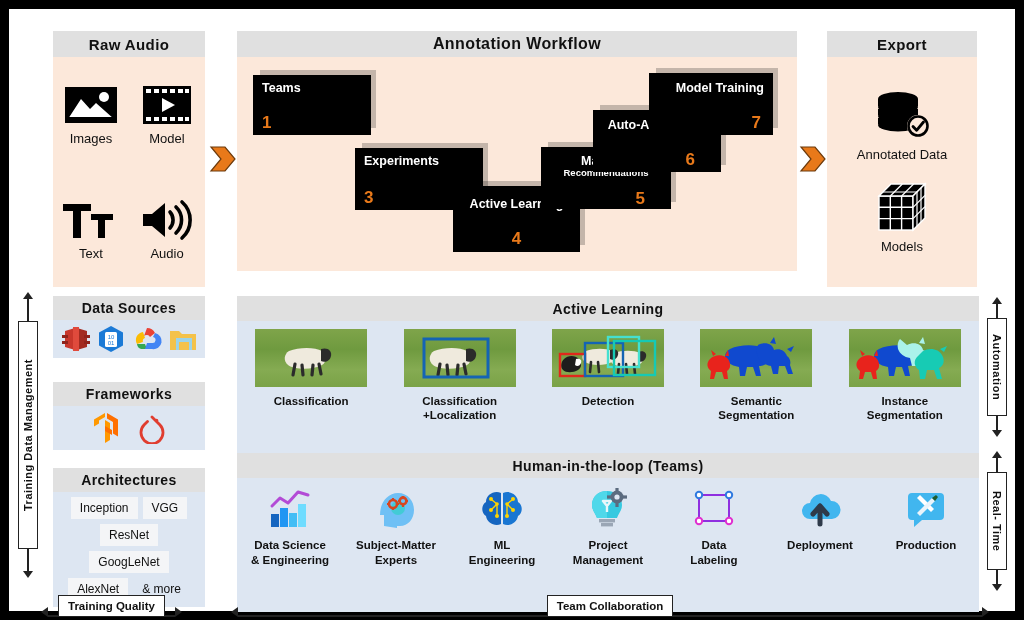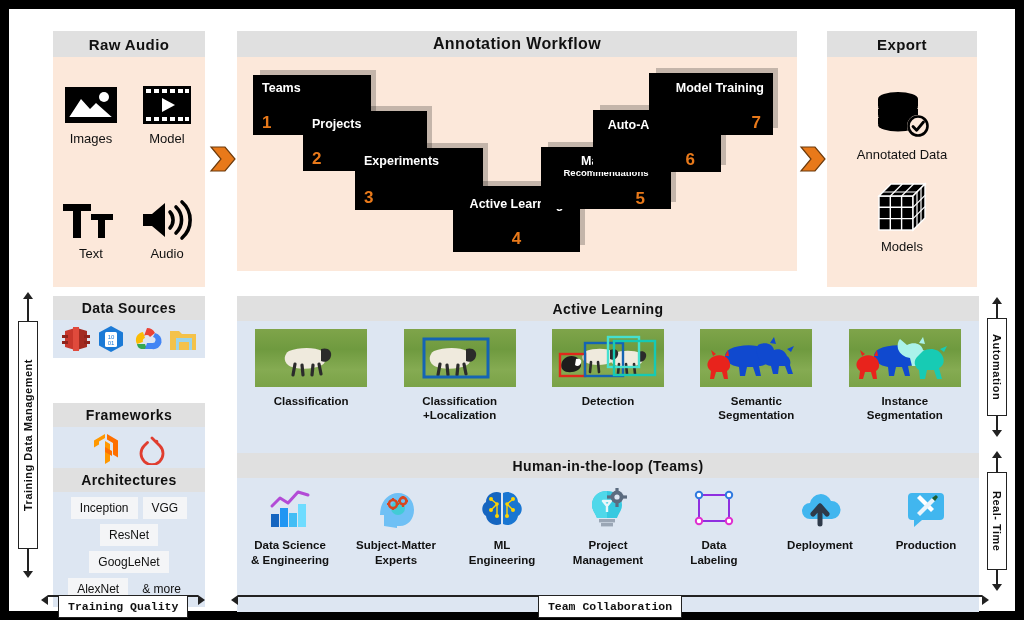--- a/index.html
+++ b/index.html
@@ -40,21 +40,21 @@
   #exp .panel-body{height:230px;display:flex;flex-direction:column;
       align-items:center;justify-content:center;gap:18px;}
   .ex-cell{display:flex;flex-direction:column;align-items:center;gap:5px;}
   .ex-cap{font-size:13px;color:#111;}
 
   
   .ministack{position:absolute;left:44px;width:152px;}
   .ministack .panel-head{height:24px;font-size:14px;}
   #ds{top:287px;}
   #ds .panel-body{height:38px;display:flex;align-items:center;justify-content:center;gap:5px;}
-  #fw{top:394px;}
+  #fw{top:373px;}
   #fw .panel-body{height:44px;display:flex;align-items:center;justify-content:center;gap:16px;}
   #arch{top:459px;}
   #arch .panel-body{padding:5px 6px 7px;display:flex;flex-wrap:wrap;gap:5px;justify-content:center;}
   .chip{background:#f4f5f7;border-radius:0;font-size:12px;color:#111;
         padding:5px 9px;line-height:1;}
   .chip.plain{background:transparent;}
 
   
   #al{left:228px;top:287px;width:742px;}
   #al .panel-head{height:25px;font-size:14px;}
@@ -73,21 +73,21 @@
       justify-content:space-around;padding-top:10px;}
   .h-item{width:98px;display:flex;flex-direction:column;align-items:center;gap:8px;}
   .h-cap{font-size:11.5px;font-weight:bold;color:#111;text-align:center;line-height:1.3;}
 
   
   .chev{position:absolute;}
   .vaxis{position:absolute;display:flex;flex-direction:column;align-items:center;}
   .vaxis .vbox{border:1.6px solid #222;background:#fff;
       writing-mode:vertical-rl;font-size:11px;font-weight:bold;color:#111;
       padding:7px 3px;text-align:center;letter-spacing:.5px;}
-  .haxis{position:absolute;display:flex;align-items:flex-start;font-family:Liberation Mono, monospace;}
+  .haxis{position:absolute;display:flex;align-items:flex-end;}
   .haxis .hbox{border:1.6px solid #222;background:#fff;font-size:11.5px;
       font-weight:bold;color:#111;padding:4px 9px;white-space:nowrap;}
   .line-v{width:1.6px;background:#222;}
   .line-h{height:1.6px;background:#222;}
   .tri{width:0;height:0;}
   .tri.up{border-left:5px solid transparent;border-right:5px solid transparent;border-bottom:7px solid #222;}
   .tri.down{border-left:5px solid transparent;border-right:5px solid transparent;border-top:7px solid #222;}
   .tri.left{border-top:5px solid transparent;border-bottom:5px solid transparent;border-right:7px solid #222;}
   .tri.right{border-top:5px solid transparent;border-bottom:5px solid transparent;border-left:7px solid #222;}
 </style>
@@ -164,24 +164,20 @@
 
   <div class="panel" id="wf">
     <div class="panel-head">Annotation Workflow</div>
     <div class="panel-body">
 
       <div class="card" style="left:16px;top:18px;width:118px;height:60px;">
         <div class="ttl">Teams</div>
         <div class="num" style="left:9px;bottom:4px;">1</div>
       </div>
 
-      <div class="card" style="left:66px;top:54px;width:124px;height:60px;">
-        <div class="ttl">Projects</div>
-        <div class="num" style="left:9px;bottom:4px;">2</div>
-      </div>
 
       <div class="card" style="left:118px;top:91px;width:128px;height:62px;">
         <div class="ttl">Experiments</div>
         <div class="num" style="left:9px;bottom:4px;">3</div>
       </div>
 
       <div class="card" style="left:216px;top:129px;width:127px;height:66px;text-align:center;padding-top:12px;">
         <div class="ttl">Active Learning</div>
         <div class="num" style="left:50%;transform:translateX(-50%);bottom:5px;">4</div>
       </div>

